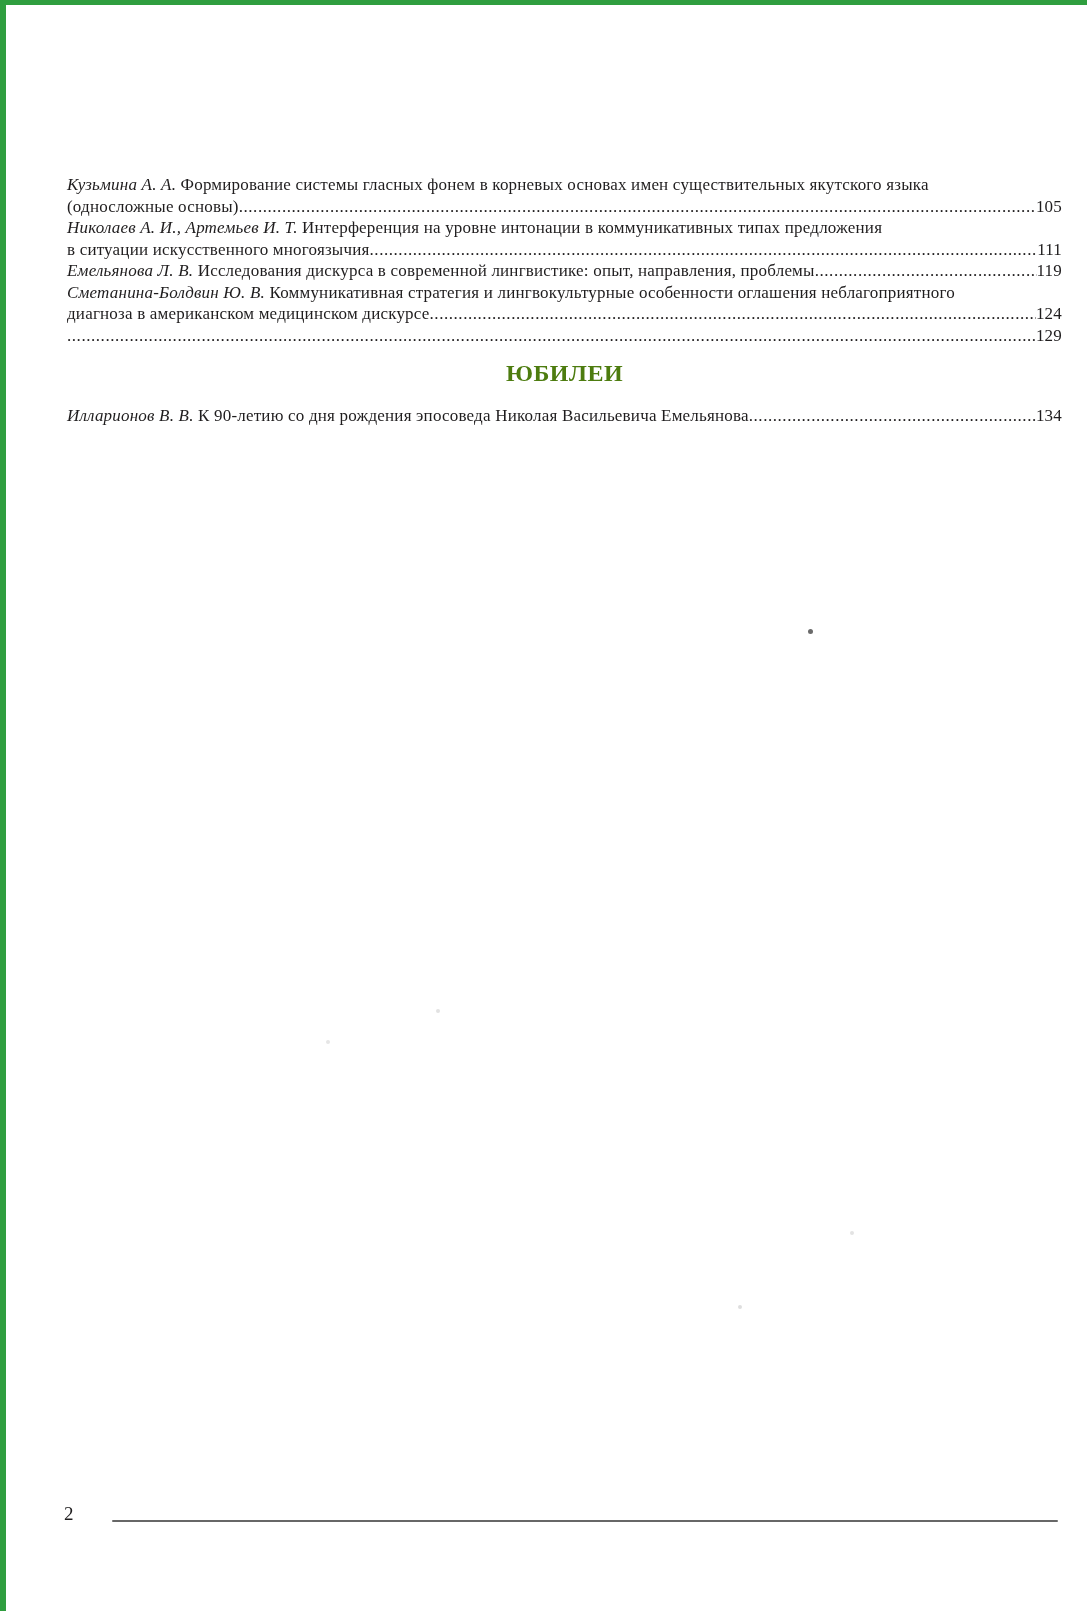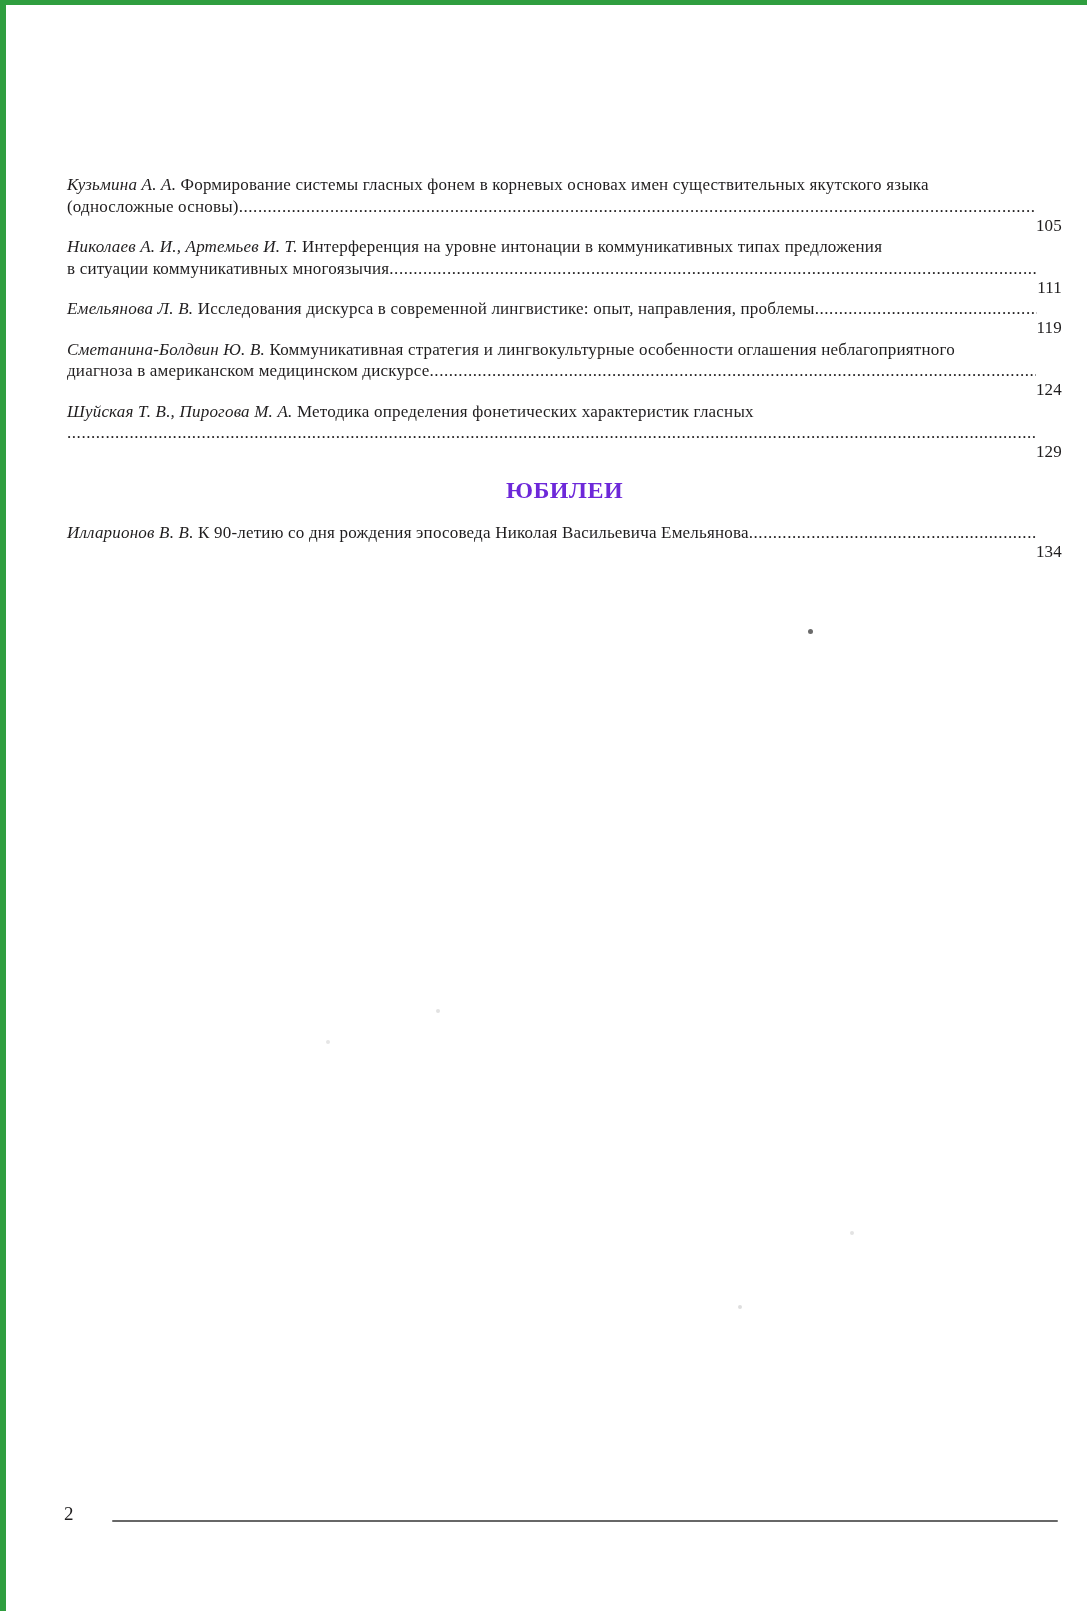--- a/index.html
+++ b/index.html
@@ -59,30 +59,29 @@
   .dots {
     flex: 1 1 auto;
     overflow: hidden;
     white-space: nowrap;
     letter-spacing: 0.55px;
     min-width: 8px;
   }
   .page-num {
     flex: 0 0 auto;
     white-space: nowrap;
-    margin-top: 19px;
   }
   .section-heading {
     margin: 14px 0 0 0;
     font-size: 24px;
     line-height: 26px;
     font-weight: bold;
     text-align: center;
     letter-spacing: 0.5px;
-    color: #6d28d9;
+    color: #4d7c0f;
   }
   .jubilee-block { margin-top: 19px; }
   
   .folio {
     position: absolute;
     left: 64px;
     top: 1502px;
     font-size: 19px;
     line-height: 24px;
   }
@@ -121,42 +120,41 @@
           <div class="toc-line"><span class="line-text"><span class="author">Кузьмина А. А. </span>Формирование системы гласных фонем в корневых основах имен существительных якутского языка</span></div>
           <div class="toc-line leader">
             <span class="line-text">(односложные основы)</span>
             <span class="dots">....................................................................................................................................................................................................................................................................</span>
             <span class="page-num">105</span>
           </div>
         </div>
         <div class="toc-entry">
           <div class="toc-line"><span class="line-text"><span class="author">Николаев А. И., Артемьев И. Т. </span>Интерференция на уровне интонации в коммуникативных типах предложения</span></div>
           <div class="toc-line leader">
-            <span class="line-text">в ситуации коммуникативных многоязычия</span>
+            <span class="line-text">в ситуации искусственного многоязычия</span>
             <span class="dots">....................................................................................................................................................................................................................................................................</span>
             <span class="page-num">111</span>
           </div>
         </div>
         <div class="toc-entry">
           <div class="toc-line leader">
             <span class="line-text"><span class="author">Емельянова Л. В. </span>Исследования дискурса в современной лингвистике: опыт, направления, проблемы</span>
             <span class="dots">....................................................................................................................................................................................................................................................................</span>
             <span class="page-num">119</span>
           </div>
         </div>
         <div class="toc-entry">
           <div class="toc-line"><span class="line-text"><span class="author">Сметанина-Болдвин Ю. В. </span>Коммуникативная стратегия и лингвокультурные особенности оглашения неблагоприятного</span></div>
           <div class="toc-line leader">
             <span class="line-text">диагноза в американском медицинском дискурсе</span>
             <span class="dots">....................................................................................................................................................................................................................................................................</span>
             <span class="page-num">124</span>
           </div>
         </div>
         <div class="toc-entry">
-          <div class="toc-line"><span class="line-text"><span class="author">Шуйская Т. В., Пирогова М. А. </span>Методика определения фонетических характеристик гласных</span></div>
           <div class="toc-line leader">
             <span class="dots">....................................................................................................................................................................................................................................................................</span>
             <span class="page-num">129</span>
           </div>
         </div>
       </div>
 
     <h2 class="section-heading">ЮБИЛЕИ</h2>
 
     <div id="jubilee-entries" class="jubilee-block">

